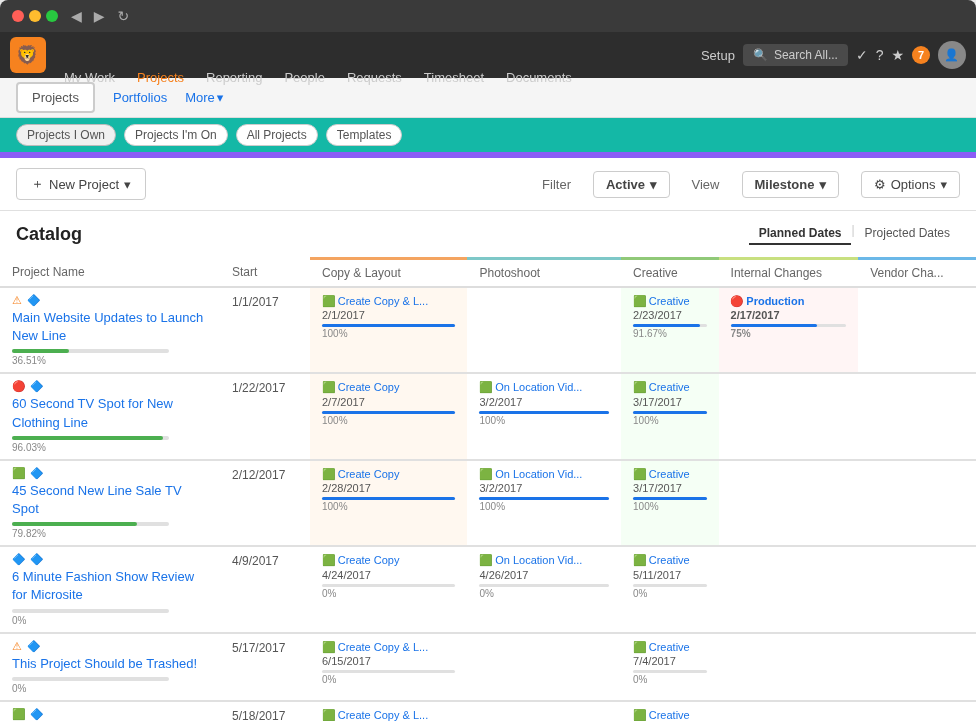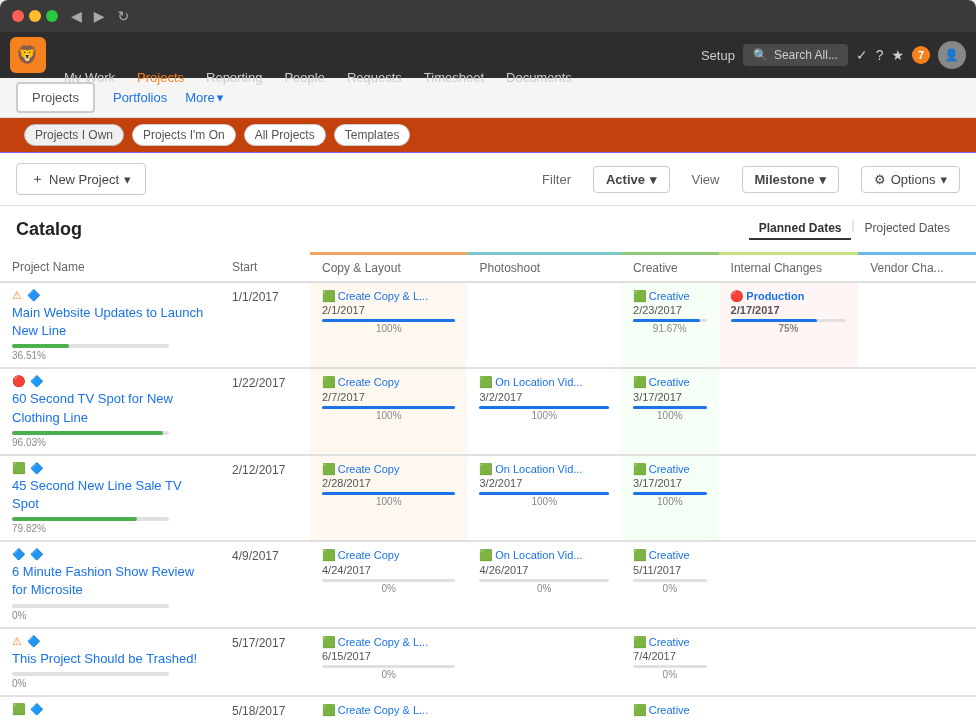--- a/index.html
+++ b/index.html
@@ -36,21 +36,21 @@
     .avatar { width: 28px; height: 28px; border-radius: 50%; background: #888; display: flex; align-items: center; justify-content: center; color: #fff; font-size: 12px; }
 
     
     .sub-nav { background: #f5f5f5; border-bottom: 1px solid #ddd; padding: 0 16px; display: flex; align-items: center; height: 40px; gap: 4px; }
     .sub-nav-tab { padding: 6px 14px; font-size: 13px; color: #555; cursor: pointer; border: 1px solid #ccc; border-radius: 4px; background: #fff; }
     .sub-nav-tab.active { background: #fff; border: 2px solid #ccc; font-weight: 500; }
     .sub-nav-tab.text-link { border: none; background: none; color: #1a73e8; }
     .sub-nav-dropdown { display: flex; align-items: center; gap: 2px; color: #1a73e8; font-size: 13px; cursor: pointer; border: none; background: none; }
 
     
-    .filter-bar { padding: 6px 24px; border-bottom: 1px solid #8b5cf6; display: flex; align-items: center; gap: 8px; background: #c2410c; }
+    .filter-bar { padding: 6px 16px; border-bottom: 6px solid #8b5cf6; display: flex; align-items: center; gap: 8px; background: #14b8a6; }
     .filter-pill { padding: 3px 10px; border: 1px solid #ccc; border-radius: 12px; font-size: 12px; color: #555; cursor: pointer; background: #fff; }
     .filter-pill.active { background: #f0f0f0; border-color: #bbb; font-weight: 500; }
 
     
     .toolbar { padding: 10px 16px; display: flex; align-items: center; justify-content: space-between; border-bottom: 1px solid #e0e0e0; background: #fff; }
     .new-project-btn { background: #fff; border: 1px solid #ccc; border-radius: 4px; padding: 6px 14px; font-size: 13px; color: #444; cursor: pointer; display: flex; align-items: center; gap: 5px; }
     .toolbar-right { display: flex; align-items: center; gap: 22px; }
     .filter-label { font-size: 13px; color: #666; }
     .dropdown-btn { background: #fff; border: 1px solid #ccc; border-radius: 4px; padding: 5px 12px; font-size: 13px; color: #444; cursor: pointer; display: flex; align-items: center; gap: 5px; font-weight: bold; }
     .options-btn { background: #fff; border: 1px solid #ccc; border-radius: 4px; padding: 5px 12px; font-size: 13px; color: #444; cursor: pointer; display: flex; align-items: center; gap: 5px; }
@@ -78,21 +78,21 @@
     .milestone-table td { padding: 6px 12px; border-bottom: 1px solid #eee; vertical-align: top; }
     .project-name { color: #1a73e8; font-size: 13px; line-height: 1.4; cursor: pointer; }
     .progress-bar-container { margin-top: 4px; height: 4px; background: #e0e0e0; border-radius: 2px; width: 80%; }
     .progress-bar { height: 100%; border-radius: 2px; background: #4caf50; }
     .progress-label { font-size: 10px; color: #888; margin-top: 2px; }
     .start-date { font-size: 12px; color: #555; }
     .milestone-cell { font-size: 11px; color: #1a73e8; cursor: pointer; line-height: 1.4; }
     .milestone-date { font-size: 11px; color: #555; }
     .milestone-progress { margin-top: 3px; height: 3px; background: #e0e0e0; border-radius: 2px; }
     .milestone-progress-fill { height: 100%; background: #1a73e8; border-radius: 2px; }
-    .milestone-pct { font-size: 10px; color: #888; text-align: center; margin-top: 1px; }
+    .milestone-pct { font-size: 10px; color: #888; text-align: left; margin-top: 1px; }
     .cell-bg-pink { background: #fff5f5; font-weight: bold; }
     .cell-bg-green { background: #f5fff5; }
     .cell-bg-orange { background: #fff8f0; }
     .project-icons { display: flex; gap: 3px; align-items: center; margin-bottom: 2px; }
     .icon-warn { color: #f6821f; font-size: 11px; }
     .icon-info { color: #2196f3; font-size: 11px; }
     .icon-green { color: #4caf50; font-size: 11px; }
     .icon-red { color: #e53935; font-size: 11px; }
     .icon-diamond { color: #2196f3; font-size: 11px; }
     .row-separator { border-bottom: 2px solid #e0e0e0; }

